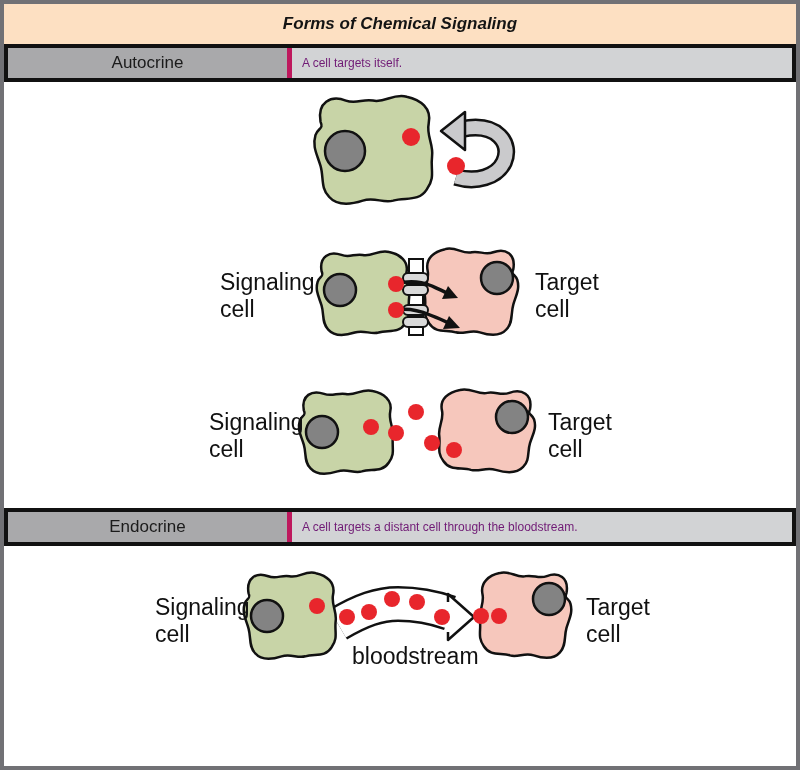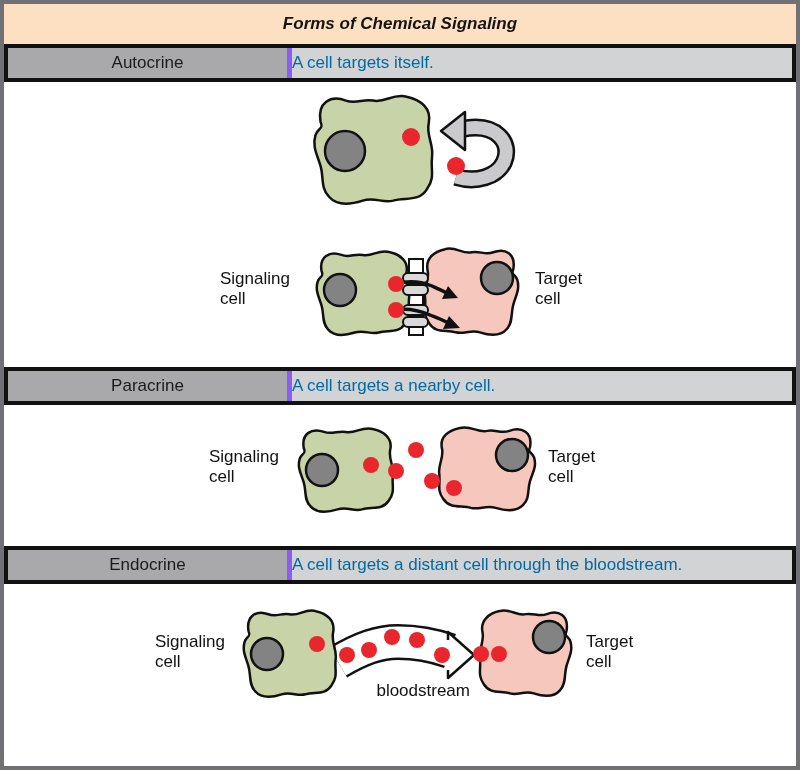--- a/index.html
+++ b/index.html
@@ -24,48 +24,49 @@
     border-bottom:4px solid #111;
     border-left:4px solid #111;
     border-right:4px solid #111;
     display:flex;align-items:stretch;
   }
   .row-label{
     width:284px;
     background:var(--row-label-bg,#A9A9AB);
     display:flex;align-items:center;justify-content:center;
     font-size:17px;color:#1b1b1b;
-    border-right:5px solid #8b5cf6;
+    border-right:5px solid #be185d;
   }
   .row-desc{
     flex:1;
     background:var(--row-desc-bg,#D2D3D5);
     display:flex;align-items:center;
-    font-size:17px;color:#0369a1;
+    padding-left:10px;
+    font-size:12px;color:#701a75;
   }
   .illustration{position:relative;background:#fff;}
   .illustration svg{position:absolute;left:0;top:0;}
   .h1{height:143px}.h2{height:142px}.h3{height:141px}.h4{height:144px}
   .cell-outline{stroke:#111;stroke-width:2.5;vector-effect:non-scaling-stroke;}
   .blob-green{fill:var(--green-cell,#C8D4A7);}
   .blob-pink{fill:var(--pink-cell,#F6C7BC);}
   .nucleus{fill:var(--nucleus-gray,#838383);stroke:#111;stroke-width:2.5;}
   .dot{fill:var(--molecule-red,#E8262C);}
   .band-under{fill:none;stroke:#111;}
   .band-gray{fill:none;stroke:var(--arrow-gray,#CACACC);}
   .band-white{fill:none;stroke:#ffffff;}
   .arrowhead-gray{fill:var(--arrow-gray,#CACACC);stroke:#111;stroke-width:2.5;stroke-linejoin:round;}
   .arrowhead-white{fill:#ffffff;stroke:#111;stroke-width:2.5;stroke-linejoin:round;}
   .arrowhead-black{fill:#111;}
   .shaft{fill:none;stroke:#111;stroke-width:3.5;}
   .pill{fill:var(--junction-gray,#DADADA);stroke:#111;stroke-width:2;}
   .channel{fill:#ffffff;stroke:#111;stroke-width:2;}
   .cover{fill:#ffffff;}
   .diag-label{
-    position:absolute;font-size:17px;line-height:1.18;color:#111;
+    position:absolute;font-size:23px;line-height:1.18;color:#111;
   }
   .wrap-84{width:84px;}
   .wrap-62{width:62px;}
   .center{text-align:right;}
 </style>
 </head>
 <body>
 
 <div class="figure">
 
@@ -102,24 +103,20 @@
       <polygon class="arrowhead-black" points="454,73 438,74 444,61"></polygon>
       <path class="shaft" d="M393,85 C404,83 416,86 426,90 C433,93 439,95 444,98"></path>
       <polygon class="arrowhead-black" points="456,103 439,104 445,91"></polygon>
       <circle class="dot" cx="392" cy="59" r="8"></circle>
       <circle class="dot" cx="392" cy="85" r="8"></circle>
     </svg>
     <div class="diag-label wrap-84" style="left:216px;top:44px;">Signaling cell</div>
     <div class="diag-label wrap-62" style="left:531px;top:44px;">Target cell</div>
   </div>
 
-  <div class="row-header">
-    <div class="row-label">Paracrine</div>
-    <div class="row-desc">A cell targets a nearby cell.</div>
-  </div>
   <div class="illustration h3">
     <svg width="792" height="141" viewBox="0 0 792 141">
       <path class="blob-green cell-outline" transform="translate(289,18) scale(0.675,0.745)" d="M16,34 C12,14 28,6 46,12 C58,16 66,10 78,12 C92,15 102,4 118,8 C134,11 148,20 144,36 C141,48 150,58 148,70 C146,84 152,92 142,104 C132,118 116,112 102,116 C90,119 80,112 66,116 C52,120 36,122 26,112 C16,103 20,92 16,80 C12,68 6,60 10,48 C13,40 20,42 16,34 Z"></path>
       <path class="blob-pink cell-outline" transform="translate(537,17) scale(-0.6875,0.74)" d="M16,34 C12,14 28,6 46,12 C58,16 66,10 78,12 C92,15 102,4 118,8 C134,11 148,20 144,36 C141,48 150,58 148,70 C146,84 152,92 142,104 C132,118 116,112 102,116 C90,119 80,112 66,116 C52,120 36,122 26,112 C16,103 20,92 16,80 C12,68 6,60 10,48 C13,40 20,42 16,34 Z"></path>
       <circle class="nucleus" cx="318" cy="65" r="16"></circle>
       <circle class="nucleus" cx="508" cy="50" r="16"></circle>
       <circle class="dot" cx="367" cy="60" r="8"></circle>
       <circle class="dot" cx="392" cy="66" r="8"></circle>
       <circle class="dot" cx="412" cy="45" r="8"></circle>
       <circle class="dot" cx="428" cy="76" r="8"></circle>

